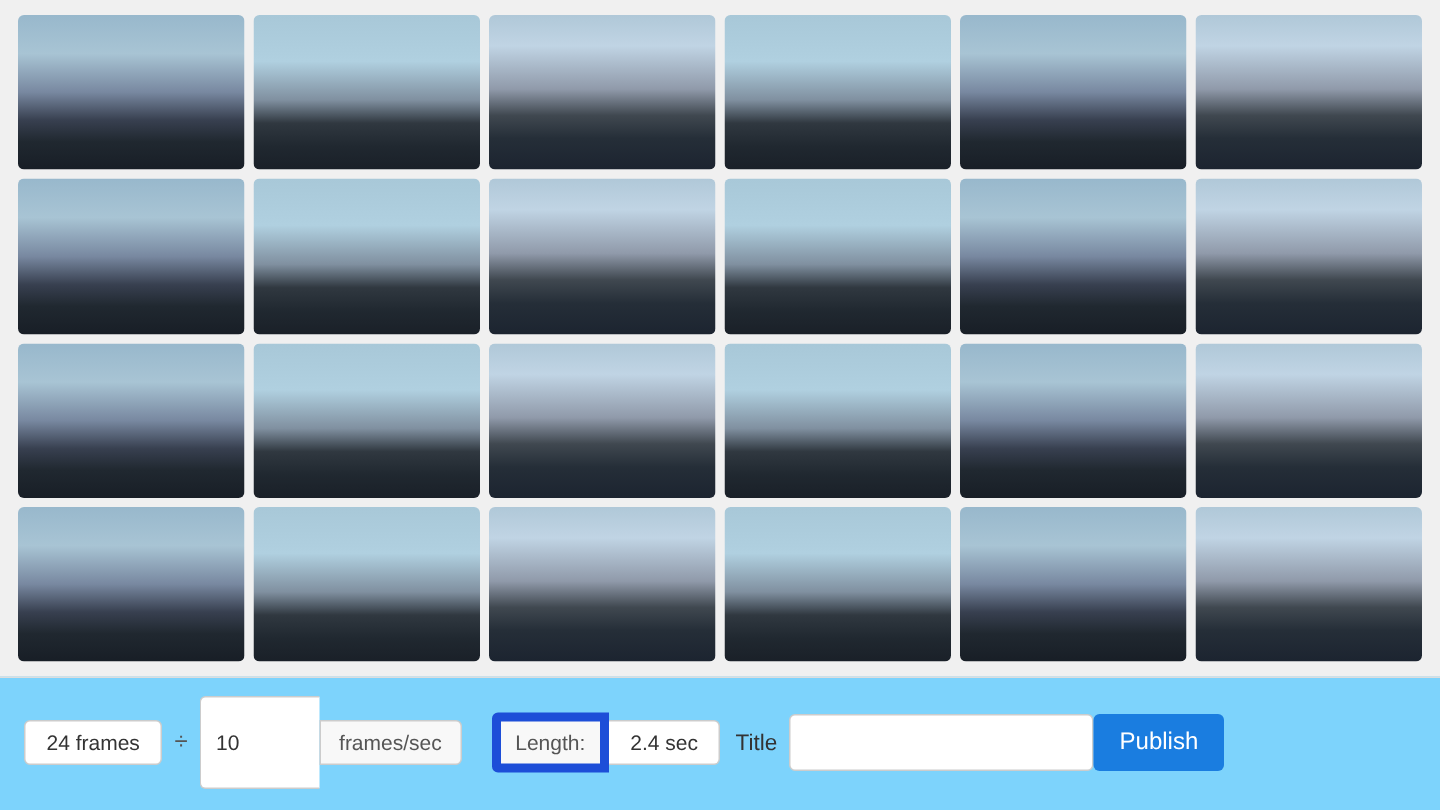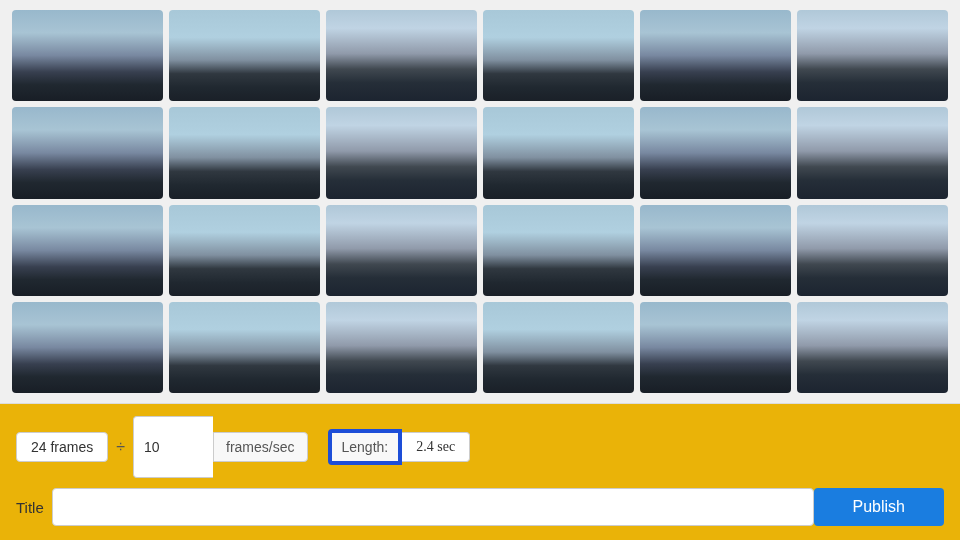--- a/index.html
+++ b/index.html
@@ -71,25 +71,24 @@
         #b0c8d8 0%,
         #c0d4e4 20%,
         #909aaa 48%,
         #404850 65%,
         #252e38 80%,
         #1c2430 100%
       );
     }
 
     .bottom-controls {
-      background: #eab308;
+      background: #7dd3fc;
       border-top: 1px solid #ddd;
       padding: 12px 16px 14px 16px;
       display: flex;
-      flex-direction: column;
       gap: 10px;
     }
 
     .controls-row1 {
       display: flex;
       align-items: center;
       gap: 0;
     }
 
     .frames-count-box {
@@ -133,35 +132,34 @@
       display: flex;
       align-items: center;
       gap: 0;
       margin-left: 20px;
     }
 
     .length-label {
       font-size: 14px;
       color: #555;
       padding: 6px 10px;
-      border: 4px solid #1d4ed8;
+      border: 6px solid #1d4ed8;
       border-radius: 4px 0 0 4px;
       background: #f8f8f8;
       white-space: nowrap;
     }
 
     .length-value {
       border: 1px solid #ccc;
       border-left: none;
       border-radius: 0 4px 4px 0;
       padding: 6px 14px;
       font-size: 14px;
       color: #333;
       background: #fff;
-      font-family: Liberation Serif, serif;
     }
 
     .controls-row2 {
       display: flex;
       align-items: center;
       gap: 0;
     }
 
     .title-label {
       font-size: 15px;
@@ -178,21 +176,21 @@
       color: #333;
       outline: none;
       height: 38px;
     }
 
     .publish-button {
       background: #1a7de0;
       color: #fff;
       border: none;
       border-radius: 4px;
-      padding: 8px 39px;
+      padding: 8px 17px;
       font-size: 16px;
       font-weight: 500;
       cursor: pointer;
       height: 38px;
       white-space: nowrap;
     }
   </style>
 </head>
 <body>
 

